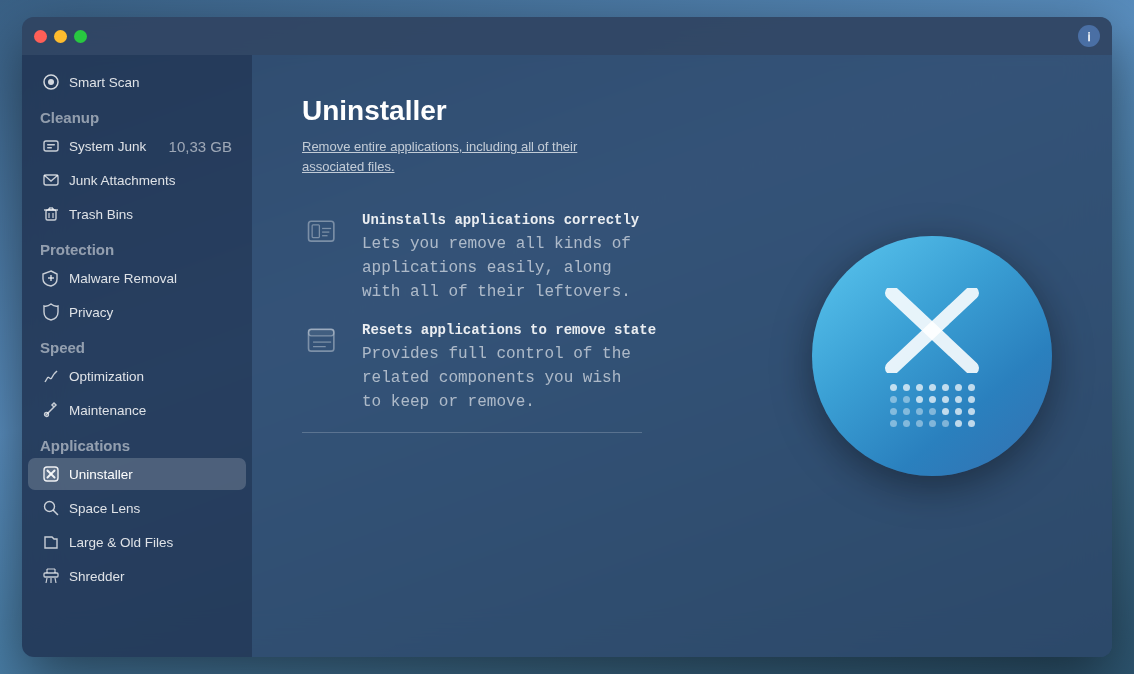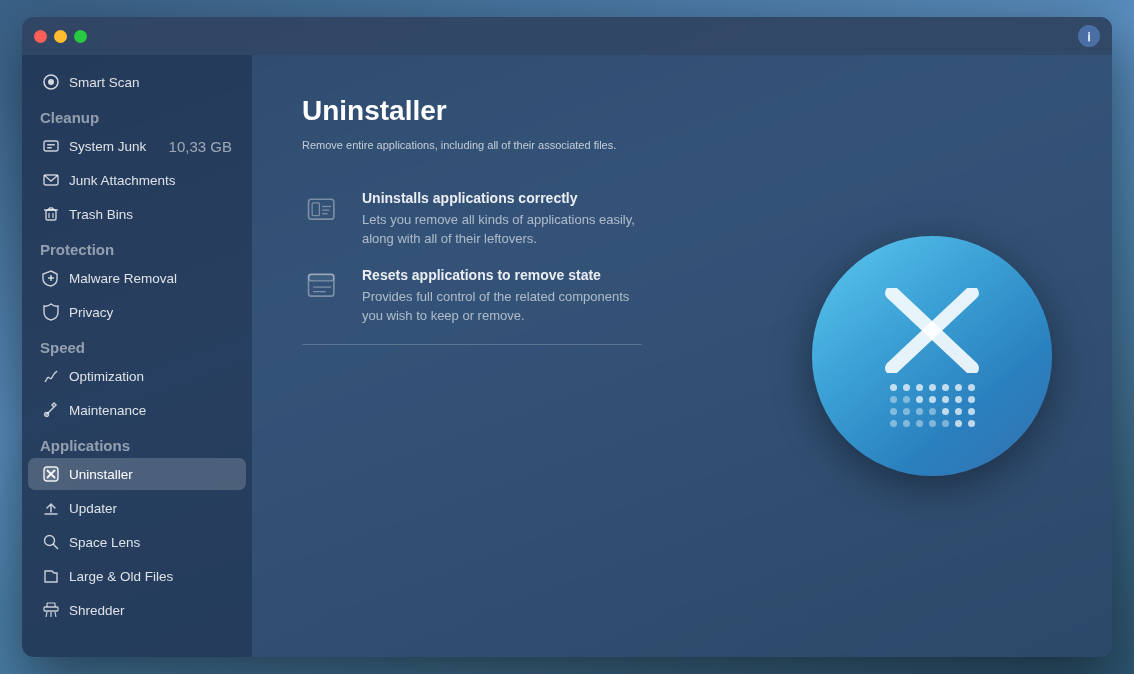--- a/index.html
+++ b/index.html
@@ -154,38 +154,40 @@
     }
 
     .main-title {
       font-size: 28px;
       font-weight: 600;
       color: #fff;
       margin-bottom: 10px;
     }
 
     .main-subtitle {
-      font-size: 11px;
+      font-size: 13px;
       color: rgba(255,255,255,0.7);
       max-width: 340px;
       line-height: 1.5;
+      text-decoration: underline;
     }
 
     .features-list {
       margin-top: 20px;
       display: flex;
       flex-direction: column;
       gap: 18px;
       max-width: 380px;
     }
 
     .feature-item {
       display: flex;
       gap: 18px;
       align-items: flex-start;
+      font-family: Liberation Mono, monospace;
     }
 
     .feature-icon {
       width: 42px;
       height: 42px;
       flex-shrink: 0;
       display: flex;
       align-items: center;
       justify-content: center;
     }
@@ -199,21 +201,21 @@
     .feature-text {}
 
     .feature-title {
       font-size: 14px;
       font-weight: 600;
       color: rgba(255,255,255,0.9);
       margin-bottom: 4px;
     }
 
     .feature-desc {
-      font-size: 13px;
+      font-size: 16px;
       color: rgba(255,255,255,0.6);
       line-height: 1.5;
       max-width: 280px;
     }
 
     .divider {
       width: 340px;
       height: 1px;
       background: rgba(255,255,255,0.2);
       margin: 18px 0;
@@ -404,29 +406,20 @@
           <div class="sidebar-icon">
             <svg viewBox="0 0 18 18" width="18" height="18" fill="none">
               <rect x="2" y="2" width="14" height="14" rx="3" stroke="rgba(255,255,255,0.9)" stroke-width="1.4" fill="rgba(255,255,255,0.1)"></rect>
               <line x1="5.5" y1="5.5" x2="12.5" y2="12.5" stroke="rgba(255,255,255,0.9)" stroke-width="2" stroke-linecap="round"></line>
               <line x1="12.5" y1="5.5" x2="5.5" y2="12.5" stroke="rgba(255,255,255,0.9)" stroke-width="2" stroke-linecap="round"></line>
             </svg>
           </div>
           <span class="sidebar-item-text">Uninstaller</span>
         </div>
 
-        <div class="sidebar-item">
-          <div class="sidebar-icon">
-            <svg viewBox="0 0 18 18" width="18" height="18" fill="none">
-              <path d="M9 13V5M5 9l4-4 4 4" stroke="rgba(255,255,255,0.75)" stroke-width="1.5" stroke-linecap="round" stroke-linejoin="round"></path>
-              <path d="M3 15h12" stroke="rgba(255,255,255,0.75)" stroke-width="1.5" stroke-linecap="round"></path>
-            </svg>
-          </div>
-          <span class="sidebar-item-text">Updater</span>
-        </div>
 
 
 
         <div class="sidebar-item">
           <div class="sidebar-icon">
             <svg viewBox="0 0 18 18" width="18" height="18" fill="none">
               <circle cx="7.5" cy="7.5" r="5" stroke="rgba(255,255,255,0.75)" stroke-width="1.4"></circle>
               <line x1="11.5" y1="11.5" x2="15.5" y2="15.5" stroke="rgba(255,255,255,0.75)" stroke-width="1.6" stroke-linecap="round"></line>
             </svg>
           </div>

